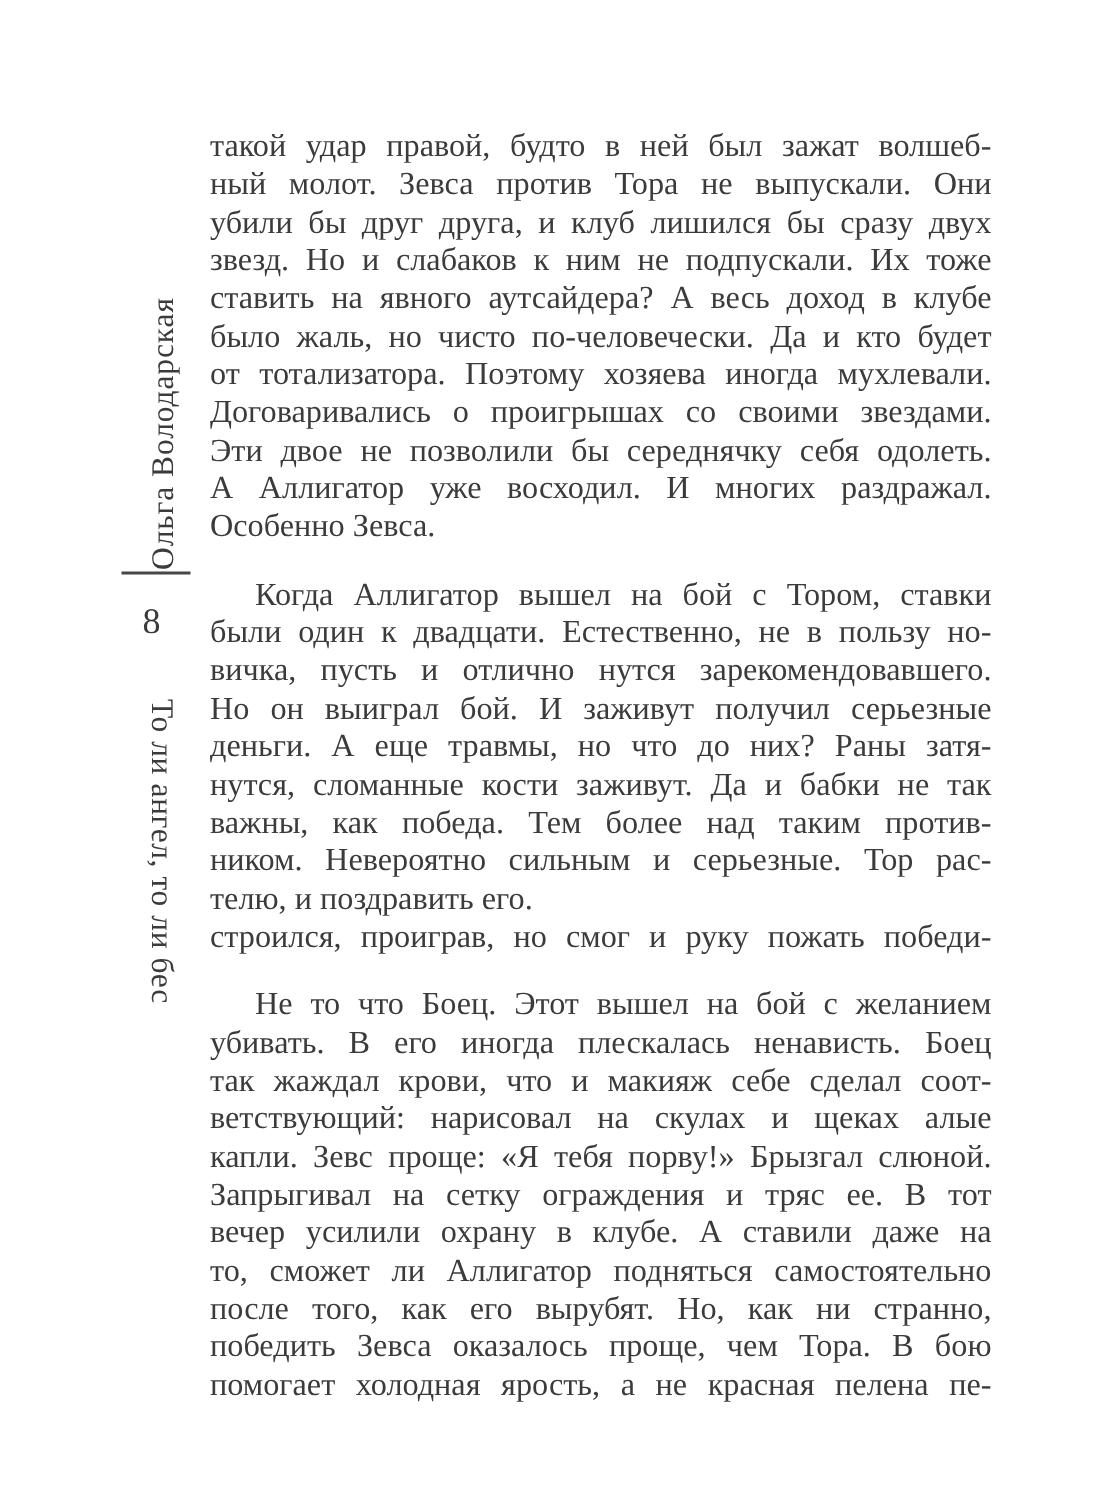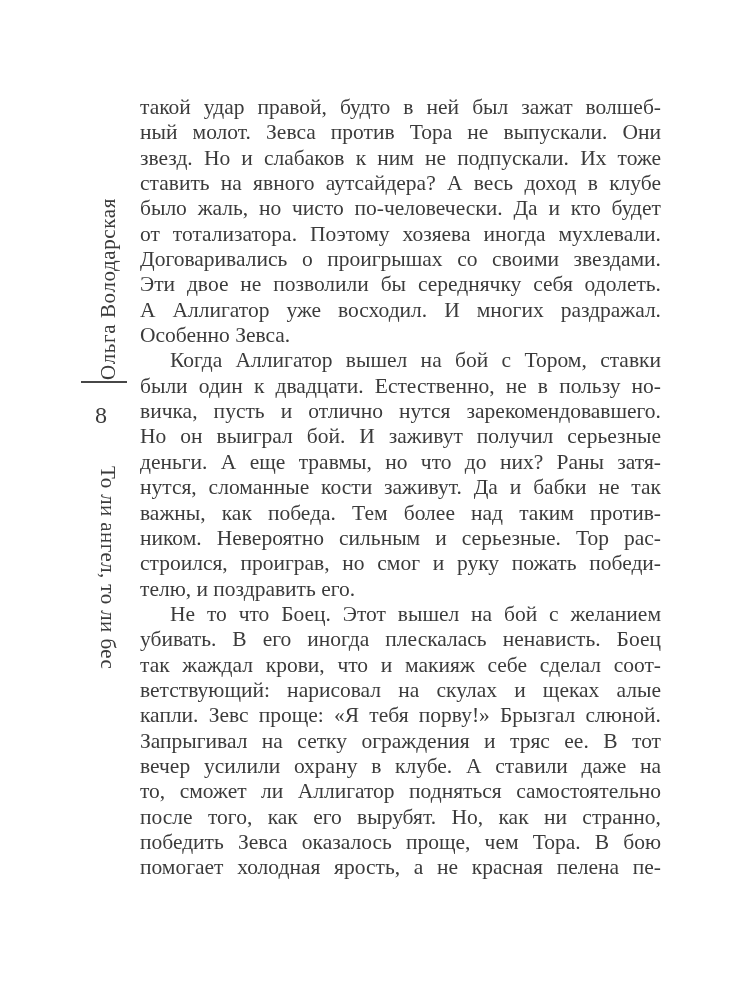--- a/index.html
+++ b/index.html
@@ -61,33 +61,34 @@
     letter-spacing: 0.4px;
     line-height: 32px;
     white-space: nowrap;
     color: #3b3b3b;
   }
 
   
   .body-text {
     position: absolute;
     left: 140px;
-    top: 95px;
+    top: 85px;
     width: 521px;
     font-size: 21.5px;
     line-height: 25.35px;
     color: #3b3b3b;
   }
   .line {
     text-align: justify;
     text-align-last: justify;
     white-space: normal;
   }
   .line.indent {
     text-indent: 30px;
+    margin-top: 20px;
   }
   .line.flush {
     text-align: right;
     text-align-last: left;
   }
 </style>
 </head>
 <body>
 
 <div class="page" style="color: rgb(59, 59, 59); background: rgb(255, 255, 255);">
@@ -96,38 +97,39 @@
 
   <div class="sidebar-rule" style="background: rgb(71, 71, 71);"></div>
 
   <div class="sidebar-pagenum">8</div>
 
   <div class="sidebar-title">То ли ангел, то ли бес</div>
 
   <div class="body-text">
       <div class="line">такой удар правой, будто в ней был зажат волшеб-</div>
       <div class="line">ный молот. Зевса против Тора не выпускали. Они</div>
+      <div class="line">убили бы друг друга, и клуб лишился бы сразу двух</div>
       <div class="line">звезд. Но и слабаков к ним не подпускали. Их тоже</div>
       <div class="line">ставить на явного аутсайдера? А весь доход в клубе</div>
       <div class="line">было жаль, но чисто по-человечески. Да и кто будет</div>
       <div class="line">от тотализатора. Поэтому хозяева иногда мухлевали.</div>
       <div class="line">Договаривались о проигрышах со своими звездами.</div>
       <div class="line">Эти двое не позволили бы середнячку себя одолеть.</div>
       <div class="line">А Аллигатор уже восходил. И многих раздражал.</div>
       <div class="line flush">Особенно Зевса.</div>
       <div class="line indent">Когда Аллигатор вышел на бой с Тором, ставки</div>
       <div class="line">были один к двадцати. Естественно, не в пользу но-</div>
       <div class="line">вичка, пусть и отлично нутся зарекомендовавшего.</div>
       <div class="line">Но он выиграл бой. И заживут получил серьезные</div>
       <div class="line">деньги. А еще травмы, но что до них? Раны затя-</div>
       <div class="line">нутся, сломанные кости заживут. Да и бабки не так</div>
       <div class="line">важны, как победа. Тем более над таким против-</div>
       <div class="line">ником. Невероятно сильным и серьезные. Тор рас-</div>
+      <div class="line flush">телю, и поздравить его.</div>
       <div class="line">строился, проиграв, но смог и руку пожать победи-</div>
-      <div class="line flush">телю, и поздравить его.</div>
       <div class="line indent">Не то что Боец. Этот вышел на бой с желанием</div>
       <div class="line">убивать. В его иногда плескалась ненависть. Боец</div>
       <div class="line">так жаждал крови, что и макияж себе сделал соот-</div>
       <div class="line">ветствующий: нарисовал на скулах и щеках алые</div>
       <div class="line">капли. Зевс проще: «Я тебя порву!» Брызгал слюной.</div>
       <div class="line">Запрыгивал на сетку ограждения и тряс ее. В тот</div>
       <div class="line">вечер усилили охрану в клубе. А ставили даже на</div>
       <div class="line">то, сможет ли Аллигатор подняться самостоятельно</div>
       <div class="line">после того, как его вырубят. Но, как ни странно,</div>
       <div class="line">победить Зевса оказалось проще, чем Тора. В бою</div>

